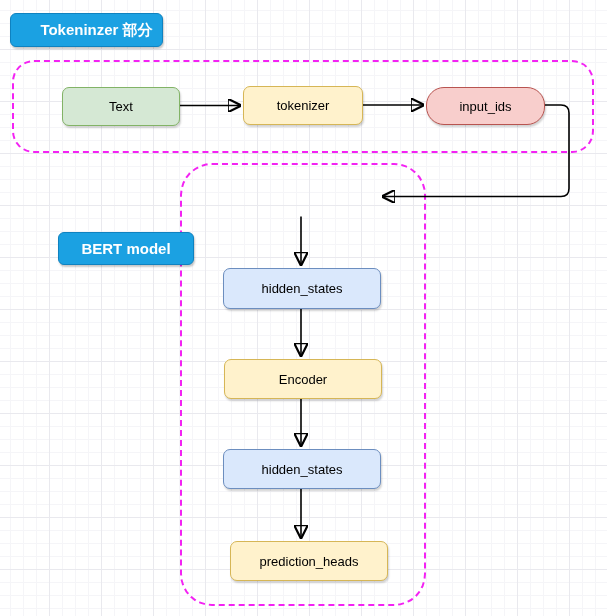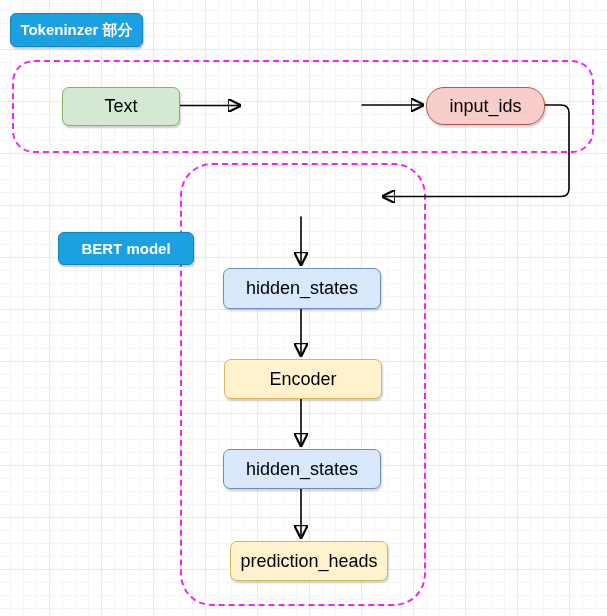--- a/index.html
+++ b/index.html
@@ -46,31 +46,31 @@
     border: 1px solid #0f82c0;
     border-radius: 6px;
     color: #ffffff;
     font-weight: bold;
     font-size: 15px;
     display: flex;
     align-items: center;
     justify-content: center;
     box-shadow: 1px 2px 2px rgba(0,0,0,0.22);
   }
-  .badge-tokenizer { left: 10px; top: 13px; width: 131px; height: 32px; }
+  .badge-tokenizer { left: 10px; top: 13px; width: 131px; height: 32px; padding-left: 20px; }
   .badge-bert      { left: 58px; top: 232px; width: 134px; height: 31px; }
 
   
   .node {
     position: absolute;
     border-radius: 7px;
     display: flex;
     align-items: center;
     justify-content: center;
-    font-size: 18px;
+    font-size: 13px;
     color: #000000;
     box-shadow: 1px 2px 2px rgba(0,0,0,0.18);
   }
   .node.green  { background: #d5e8d4; border: 1px solid #82b366; }
   .node.yellow { background: #fff2cc; border: 1px solid #d6b656; }
   .node.red    { background: #f8cecc; border: 1px solid #b85450; }
   .node.blue   { background: #dae8fc; border: 1px solid #6c8ebf; }
 
   .node-text        { left: 62px;  top: 87px;  width: 116px; height: 37px; }
   .node-tokenizer   { left: 243px; top: 86px;  width: 118px; height: 37px; }
@@ -114,20 +114,21 @@
     <path d="M 301 216.5 V 264.5" marker-end="url(#arrowhead)"></path>
     <path d="M 301 307.5 V 355.5" marker-end="url(#arrowhead)"></path>
     <path d="M 301 397.5 V 445.5" marker-end="url(#arrowhead)"></path>
     <path d="M 301 487.5 V 537.5" marker-end="url(#arrowhead)"></path>
   </svg>
 
   <div class="badge badge-tokenizer">Tokeninzer 部分</div>
   <div class="badge badge-bert">BERT model</div>
 
   <div class="node green node-text">Text</div>
+  <div class="node yellow node-tokenizer">tokenizer</div>
   <div class="node red node-input-ids">input_ids</div>
 
   <div class="node blue node-hidden1">hidden_states</div>
   <div class="node yellow node-encoder">Encoder</div>
   <div class="node blue node-hidden2">hidden_states</div>
   <div class="node yellow node-prediction">prediction_heads</div>
 
 </div>
 
 </body></html>

